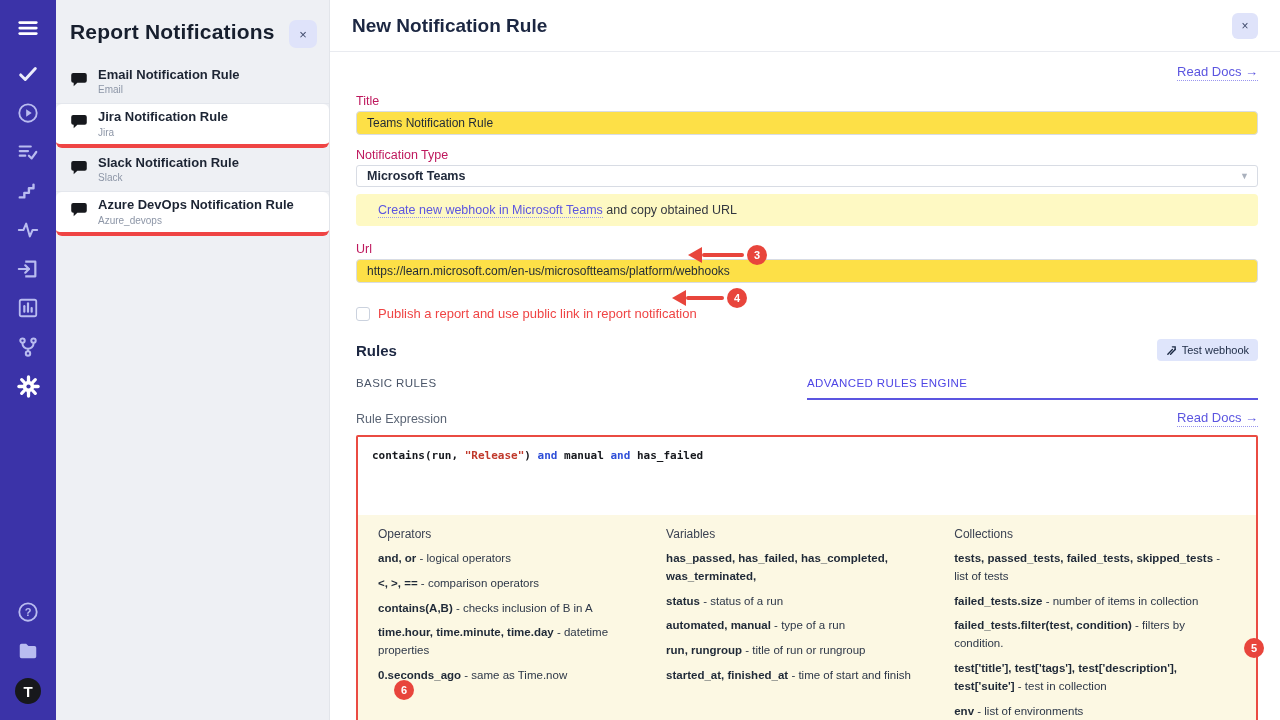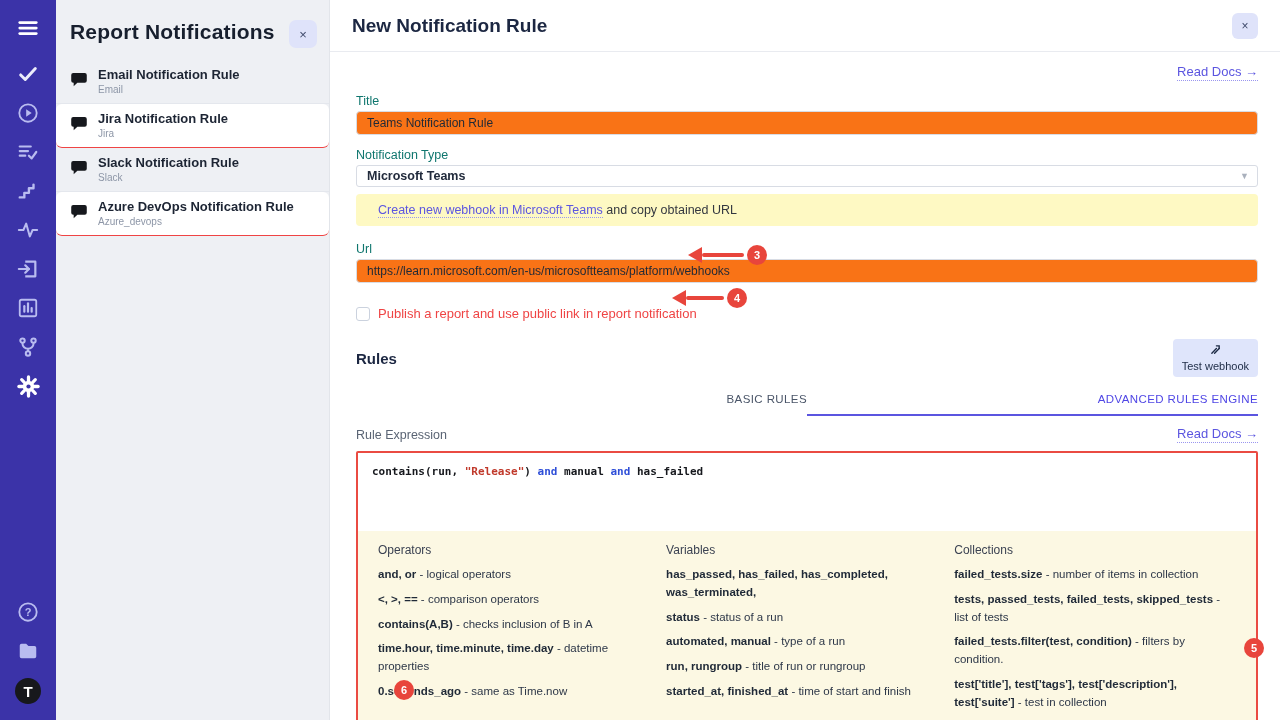--- a/index.html
+++ b/index.html
@@ -14,47 +14,47 @@
   .rail .spacer { flex:1; }
   .avatar-t { width:26px; height:26px; border-radius:50%; background:#17181c; color:#fff; font-weight:bold; font-size:15px; display:flex; align-items:center; justify-content:center; margin-bottom:16px; }
 
   
   .panel { width:274px; background:#eef0f4; border-right:1px solid #e2e5ea; flex-shrink:0; }
   .panel-head { display:flex; align-items:flex-start; justify-content:space-between; padding:20px 12px 12px 14px; }
   .panel-title { font-size:21px; font-weight:bold; color:#171f2e; letter-spacing:.2px; }
   .sq-close { width:28px; height:28px; border:none; background:#dfe3fa; border-radius:7px; color:#3f4a6b; font-size:13px; cursor:pointer; line-height:1; }
   .nlist { display:flex; flex-direction:column; }
   .nitem { display:flex; align-items:center; gap:10px; padding:6px 10px 6px 14px; height:44px; border-bottom:1px solid #e4e7ed; cursor:pointer; }
-  .nitem.white { background:#fff; border-radius:6px; border-bottom:1px solid #ef4444; }
+  .nitem.white { background:#fff; border-radius:6px; border-bottom:4px solid #ef4444; }
   .nitem .bub { flex-shrink:0; }
   .nit { font-size:13px; font-weight:bold; color:#1c2433; line-height:1.25; }
   .nis { font-size:10px; color:#8d96a7; line-height:1.3; }
 
   
   .main { flex:1; background:#fff; position:relative; }
   .mhead { height:52px; display:flex; align-items:center; justify-content:space-between; padding:0 22px; border-bottom:1px solid #e9ebf0; }
   .mtitle { font-size:19px; font-weight:bold; color:#1c2742; }
   .mclose { width:26px; height:26px; border:none; background:#dfe3fa; border-radius:6px; color:#3f4a6b; font-size:12px; cursor:pointer; }
   .content { padding:0 22px 0 26px; }
   .rd-row { display:flex; justify-content:flex-end; margin-top:12px; }
   .rd-link { font-size:13px; color:#5b55e0; text-decoration:none; border-bottom:1px dotted #9a96ef; padding-bottom:1px; cursor:pointer; }
-  .f-label { font-size:12.5px; color:#0f766e; margin-top:13px; margin-bottom:3px; }
-  .t-input { width:100%; height:24px; border:1px solid #d8dce4; border-radius:4px; padding:0 10px; font-size:12px; color:#1f2937; font-family:"Liberation Sans",sans-serif; background:#f97316; }
+  .f-label { font-size:12.5px; color:#be185d; margin-top:13px; margin-bottom:3px; }
+  .t-input { width:100%; height:24px; border:1px solid #d8dce4; border-radius:4px; padding:0 10px; font-size:12px; color:#1f2937; font-family:"Liberation Sans",sans-serif; background:#fde047; }
   .sel { position:relative; width:100%; height:22px; border:1px solid #d8dce4; border-radius:3px; background:#fff; display:flex; align-items:center; padding:0 10px; font-size:12.5px; font-weight:bold; color:#222b3c; cursor:pointer; }
   .sel .caret { position:absolute; right:8px; color:#aab1bd; font-size:9px; }
   .infobox { margin-top:7px; background:#fef9c3; border-radius:4px; padding:9px 22px; font-size:12.5px; color:#33373f; }
   .infobox a { color:#5b55e0; text-decoration:none; border-bottom:1px dotted #9a96ef; cursor:pointer; }
   .chk-row { display:flex; align-items:center; gap:8px; margin-top:23px; }
   .chk { width:14px; height:14px; border:1px solid #cbd2de; border-radius:3px; background:#fff; appearance:none; cursor:pointer; }
   .chk-lab { font-size:13px; color:#ef4444; }
   .rules-row { display:flex; align-items:center; justify-content:space-between; margin-top:18px; }
   .h-rules { font-size:15px; font-weight:bold; color:#1c2742; }
-  .btn-lav { border:none; background:#dfe5fb; color:#1d2b45; border-radius:4px; font-size:11px; padding:5px 9px; cursor:pointer; display:flex; align-items:center; gap:5px; font-family:"Liberation Sans",sans-serif;flex-direction:column; }
+  .btn-lav { border:none; background:#dfe5fb; color:#1d2b45; border-radius:4px; font-size:11px; padding:5px 9px; cursor:pointer; display:flex; align-items:center; gap:5px; font-family:"Liberation Sans",sans-serif; }
   .tabs { display:flex; margin-top:9px; }
-  .tab { flex:1; text-align:right; font-size:11.5px; letter-spacing:.4px; padding:7px 0 9px; color:#4a5568; cursor:pointer; border-bottom:2px solid transparent; }
+  .tab { flex:1; text-align:left; font-size:11.5px; letter-spacing:.4px; padding:7px 0 9px; color:#4a5568; cursor:pointer; border-bottom:2px solid transparent; }
   .tab.active { color:#4f46e5; border-bottom:2px solid #5b55e0; }
   .re-row { display:flex; align-items:center; justify-content:space-between; margin-top:10px;text-align:center; }
   .re-label { font-size:12.5px; color:#5a6474; }
 
   .redbox { margin-top:8px; border:2px solid #ea4b42; border-radius:2px; }
   .editor { background:#fff; height:78px; padding:12px 14px; }
   .codeline { font-family:"DejaVu Sans Mono", monospace; font-size:11px; color:#16181d; font-weight:bold; white-space:pre; }
   .code-string { color:#c0392b; }
   .code-keyword { color:#2f4fd8; }
   .helpbox { background:#fcf8e3; padding:12px 20px 16px; display:flex; gap:22px; }
@@ -292,22 +292,22 @@
           <div class="hcol hcol2">
             <div class="htitle">Variables</div>
             <div class="hrow"><b>has_passed, has_failed, has_completed, was_terminated,</b><span></span></div>
             <div class="hrow"><b>status</b><span> - status of a run</span></div>
             <div class="hrow"><b>automated, manual</b><span> - type of a run</span></div>
             <div class="hrow"><b>run, rungroup</b><span> - title of run or rungroup</span></div>
             <div class="hrow"><b>started_at, finished_at</b><span> - time of start and finish</span></div>
           </div>
           <div class="hcol hcol3">
             <div class="htitle">Collections</div>
+            <div class="hrow"><b>tests, passed_tests, failed_tests, skipped_tests</b><span> - list of tests</span></div>
             <div class="hrow"><b>failed_tests.size</b><span> - number of items in collection</span></div>
-            <div class="hrow"><b>tests, passed_tests, failed_tests, skipped_tests</b><span> - list of tests</span></div>
             <div class="hrow"><b>failed_tests.filter(test, condition)</b><span> - filters by condition.</span></div>
             <div class="hrow"><b>test['title'], test['tags'], test['description'], test['suite']</b><span> - test in collection</span></div>
             <div class="hrow"><b>env</b><span> - list of environments</span></div>
           </div>
         </div>
       </div>
 
       
     </div>
 

